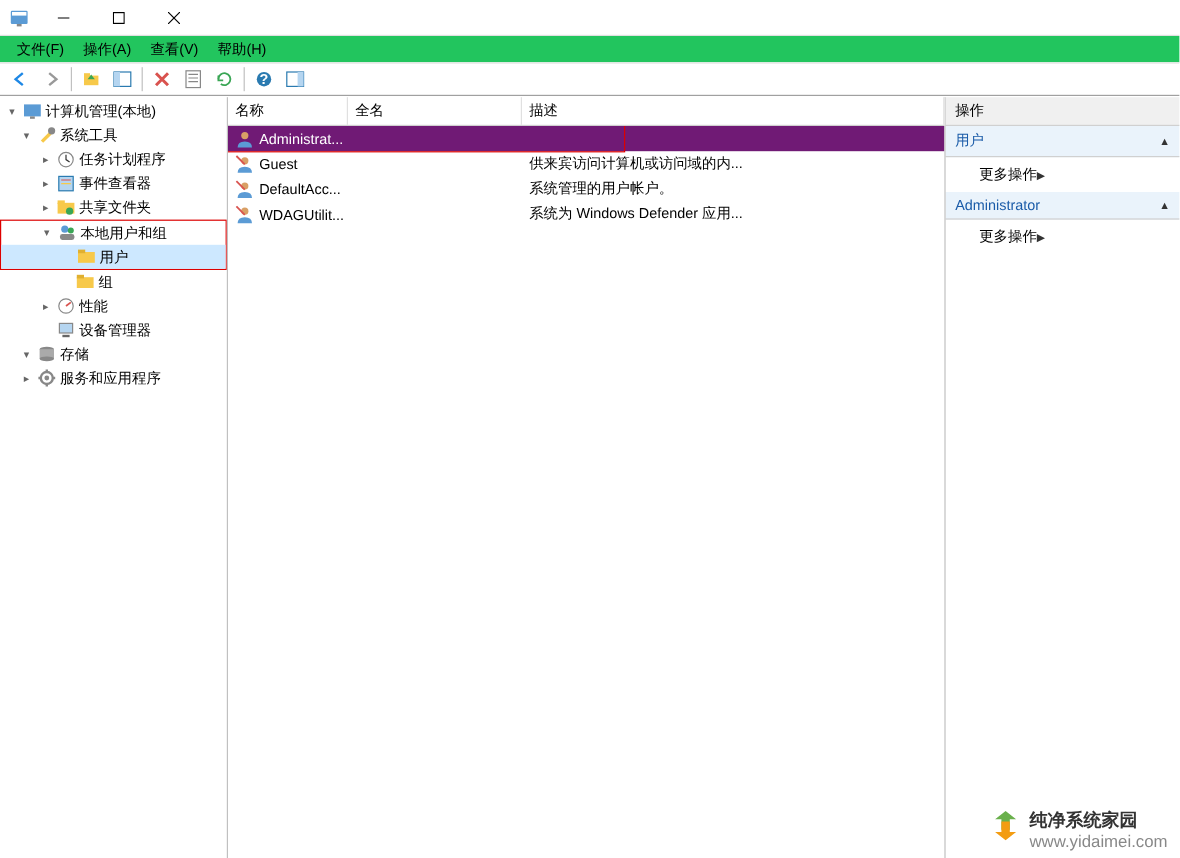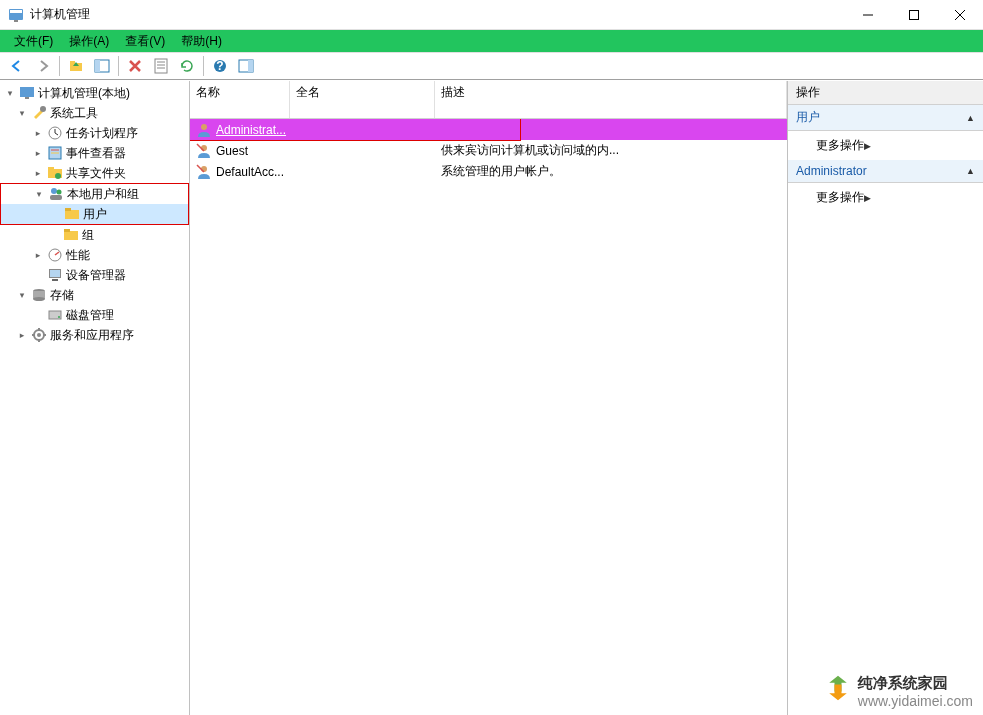--- a/index.html
+++ b/index.html
@@ -31,25 +31,25 @@
     .tree-icon { width: 16px; height: 16px; margin: 0 3px; display: inline-flex; align-items: center; justify-content: center; }
     .tree-label { color: #000; }
     .tree-node.selected { background: #cde8ff; }
     .red-box { border: 1px solid #d00; }
     .indent1 { padding-left: 16px; }
     .indent2 { padding-left: 32px; }
     .indent3 { padding-left: 48px; }
     
     
     .list-pane { flex: 1; border-right: 1px solid #c0c0c0; display: flex; flex-direction: column; }
-    .list-header { display: flex; height: 38px; background: #fff; border-bottom: 1px solid #d0d0d0; }
+    .list-header { display: flex; height: 24px; background: #fff; border-bottom: 1px solid #d0d0d0; align-items: flex-end; }
     .list-col { padding: 3px 6px; border-right: 1px solid #e0e0e0; color: #000; }
     .list-body { flex: 1; overflow: auto; }
     .list-row { display: flex; height: 21px; align-items: center; }
-    .list-row.selected { background: #d946ef; color: #fff; text-decoration: underline; }
+    .list-row.selected { background: #701a75; color: #fff; }
     .list-row.selected .list-cell { color: #fff; }
     .list-cell { padding: 0 6px; white-space: nowrap; overflow: hidden; text-overflow: ellipsis; display: flex; align-items: center; }
     .row-icon { width: 16px; height: 16px; margin-right: 4px; flex-shrink: 0; }
     .red-box-list { position: absolute; border: 1px solid #d00; pointer-events: none; }
     
     
     .actions-pane { width: 195px; background: #fff; }
     .actions-header { background: #f0f0f0; border-bottom: 1px solid #d0d0d0; padding: 3px 8px; font-weight: normal; }
     .actions-section { background: #eaf3fb; padding: 4px 8px; border-bottom: 1px solid #d0d0d0; display: flex; justify-content: space-between; align-items: center; color: #1a5ba8; }
     .actions-item { padding: 6px 8px 6px 28px; display: flex; justify-content: flex-start; align-items: center; }
@@ -69,21 +69,20 @@
 <body>
 
 <div class="titlebar">
   <span class="titlebar-icon">
     <svg viewBox="0 0 16 16">
         <rect x="1" y="2" width="14" height="11" fill="#5b9bd5" rx="1"></rect>
         <rect x="2" y="3" width="12" height="3" fill="#fff"></rect>
         <rect x="6" y="13" width="4" height="2" fill="#888"></rect>
       </svg>
   </span>
-  <span class="titlebar-title">计算机管理</span>
   <div class="winbtns">
     <div class="winbtn">
         <svg width="10" height="10">
           <line x1="0" y1="5" x2="10" y2="5" stroke="currentColor"></line>
         </svg>
       </div>
     <div class="winbtn">
         <svg width="10" height="10">
           <rect x="0.5" y="0.5" width="9" height="9" fill="none" stroke="currentColor"></rect>
         </svg>
@@ -276,30 +275,20 @@
     <div class="tree-node indent1">
       <span class="tree-twisty">▾</span>
       <span class="tree-icon">
           <svg viewBox="0 0 16 16">
             <ellipse cx="8" cy="4" rx="6" ry="2" fill="#888"></ellipse>
             <rect x="2" y="4" width="12" height="8" fill="#aaa"></rect>
             <ellipse cx="8" cy="12" rx="6" ry="2" fill="#888"></ellipse>
           </svg>
         </span>
       <span class="tree-label">存储</span>
-    </div>
-    <div class="tree-node indent2">
-      <span class="tree-twisty"></span>
-      <span class="tree-icon">
-          <svg viewBox="0 0 16 16">
-            <rect x="2" y="4" width="12" height="8" fill="#ccc" stroke="#888"></rect>
-            <circle cx="12" cy="10" r="1" fill="#3aa655"></circle>
-          </svg>
-        </span>
-      <span class="tree-label">磁盘管理</span>
     </div>
     <div class="tree-node indent1">
       <span class="tree-twisty">▸</span>
       <span class="tree-icon">
           <svg viewBox="0 0 16 16">
             <circle cx="8" cy="8" r="5" fill="none" stroke="#888" stroke-width="2"></circle>
             <circle cx="8" cy="8" r="2" fill="#888"></circle>
             <path d="M8 1 L8 3 M8 13 L8 15 M1 8 L3 8 M13 8 L15 8" stroke="#888" stroke-width="2"></path>
           </svg>
         </span>
@@ -352,20 +341,36 @@
               </svg></span>
           <span>DefaultAcc...</span>
         </div>
         <div class="list-cell col-fullname">
             <span></span>
           </div>
         <div class="list-cell col-desc">
             <span>系统管理的用户帐户。</span>
           </div>
       </div>
+      <div class="list-row">
+        <div class="list-cell col-name">
+          <span class="row-icon"><svg viewBox="0 0 16 16">
+                <circle cx="8" cy="5" r="3" fill="#d9a066"></circle>
+                <path d="M2 15 Q2 10 8 10 Q14 10 14 15 Z" fill="#5b9bd5"></path>
+                <path d="M1 1 L8 8" stroke="#d9534f" stroke-width="1.5"></path>
+              </svg></span>
+          <span>WDAGUtilit...</span>
+        </div>
+        <div class="list-cell col-fullname">
+            <span></span>
+          </div>
+        <div class="list-cell col-desc">
+            <span>系统为 Windows Defender 应用...</span>
+          </div>
+      </div>
     </div>
   </div>
 
   <div class="actions-pane">
     <div class="actions-header">操作</div>
     <div class="actions-section">
       <span>用户</span>
       <span class="chevron">▲</span>
     </div>
     <div class="actions-item">

